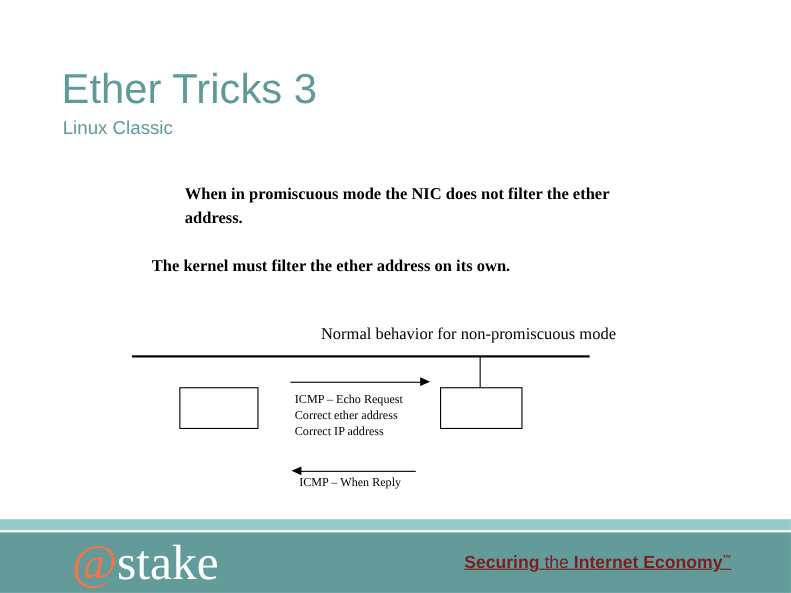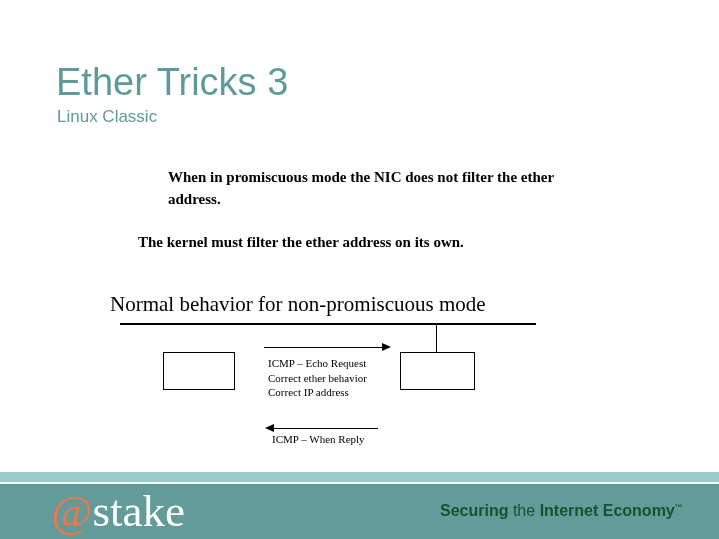--- a/index.html
+++ b/index.html
@@ -65,23 +65,23 @@
     left: 0;
     top: 0;
     width: 719px;
     height: 470px;
   }
   #diagram-heading {
     position: absolute;
     left: 110px;
     top: 292px;
     width: 450px;
-    text-align: left;
-    font-family: "Liberation Serif", serif;
-    font-size: 21px;
+    text-align: right;
+    font-family: "Liberation Serif", serif;
+    font-size: 15px;
     line-height: 25px;
     color: #000000;
     white-space: nowrap;
   }
   .net-line {
     position: absolute;
     background: #000000;
   }
   
   #bus-line {
@@ -181,43 +181,44 @@
   #footer-bar {
     position: absolute;
     left: 0;
     top: 484px;
     width: 719px;
     height: 55px;
     background: #639a9a;
   }
   #footer-logo {
     position: absolute;
-    left: 51px;
+    left: 65px;
     top: 485px;
     font-family: "Liberation Serif", serif;
     font-size: 45px;
     line-height: 52px;
     white-space: nowrap;
   }
   #footer-logo-at {
     color: #f0764a;
     font-style: italic;
   }
   #footer-logo-word {
     color: #ffffff;
   }
   #footer-tagline {
     position: absolute;
-    left: 440px;
+    left: 422px;
     top: 498px;
     font-family: "Liberation Sans", sans-serif;
     font-size: 16px;
     line-height: 20px;
-    color: #14532d;
-    white-space: nowrap;
+    color: #7f1d1d;
+    white-space: nowrap;
+    text-decoration: underline;
   }
   #footer-tagline .tag-strong { font-weight: bold; }
   #footer-tagline .tag-light  { font-weight: normal; }
   #footer-tagline-tm {
     font-size: 8px;
     vertical-align: super;
     font-weight: bold;
   }
 </style>
 </head>
@@ -237,21 +238,21 @@
   <div class="net-line" id="bus-drop"></div>
 
   <div class="host-box" id="host-box-left"></div>
   <div class="host-box" id="host-box-right"></div>
 
   <div class="arrow-shaft" id="arrow-request-shaft"></div>
   <div class="arrow-head" id="arrow-request-head"></div>
 
   <div class="arrow-label" id="arrow-request-label">
     <div>ICMP – Echo Request</div>
-    <div>Correct ether behavior</div>
+    <div>Correct ether address</div>
     <div>Correct IP address</div>
   </div>
 
   <div class="arrow-shaft" id="arrow-reply-shaft"></div>
   <div class="arrow-head" id="arrow-reply-head"></div>
 
   <div class="arrow-label" id="arrow-reply-label">
     <div>ICMP – When Reply</div>
   </div>
 

